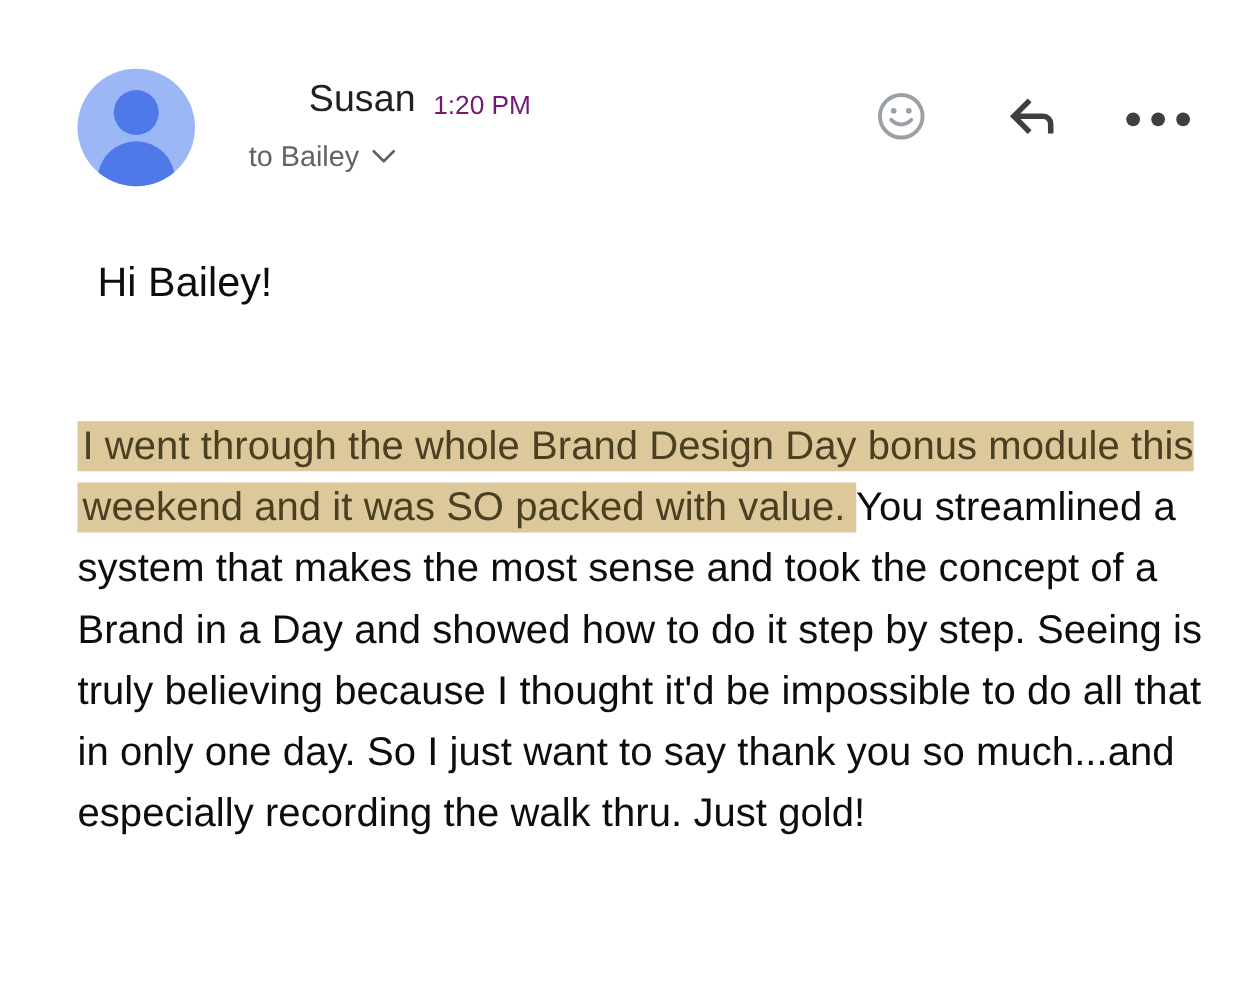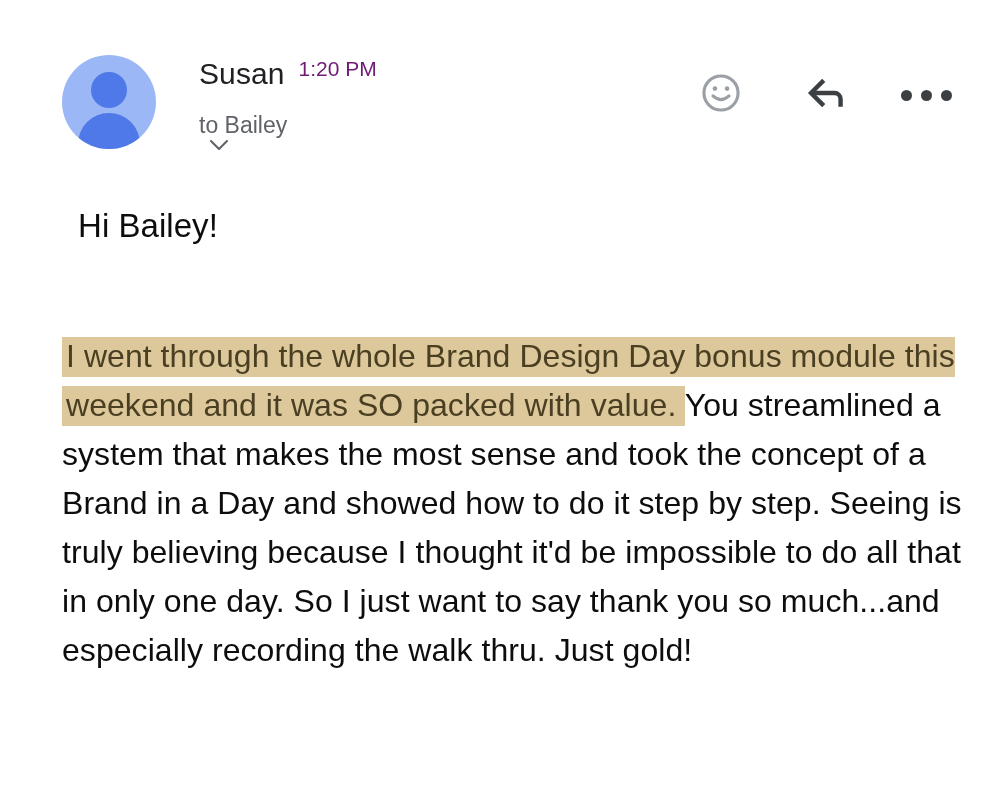--- a/index.html
+++ b/index.html
@@ -62,38 +62,39 @@
     background: #4F79E8;
   }
 
   .sender-block {
     position: absolute;
     left: 199px;
     top: 57px;
   }
   .sender-line {
     display: flex;
-    align-items: flex-start;
+    align-items: flex-end;
     height: 40px;
+    margin-left: 48px;
   }
   .sender-name {
     font-size: 30px;
     color: #202124;
     letter-spacing: 0.1px;
   }
   .sender-time {
     font-size: 21px;
     color: #701a75;
     margin-left: 14px;
     white-space: nowrap;
   }
   .recipient-line {
     display: flex;
+    align-items: center;
     margin-top: 15px;
-    flex-direction: column;
   }
   .recipient-text {
     font-size: 23px;
     color: #5f6368;
   }
   .chevron-down-icon {
     margin-left: 10px;
     display: inline-flex;
     align-items: center;
   }

